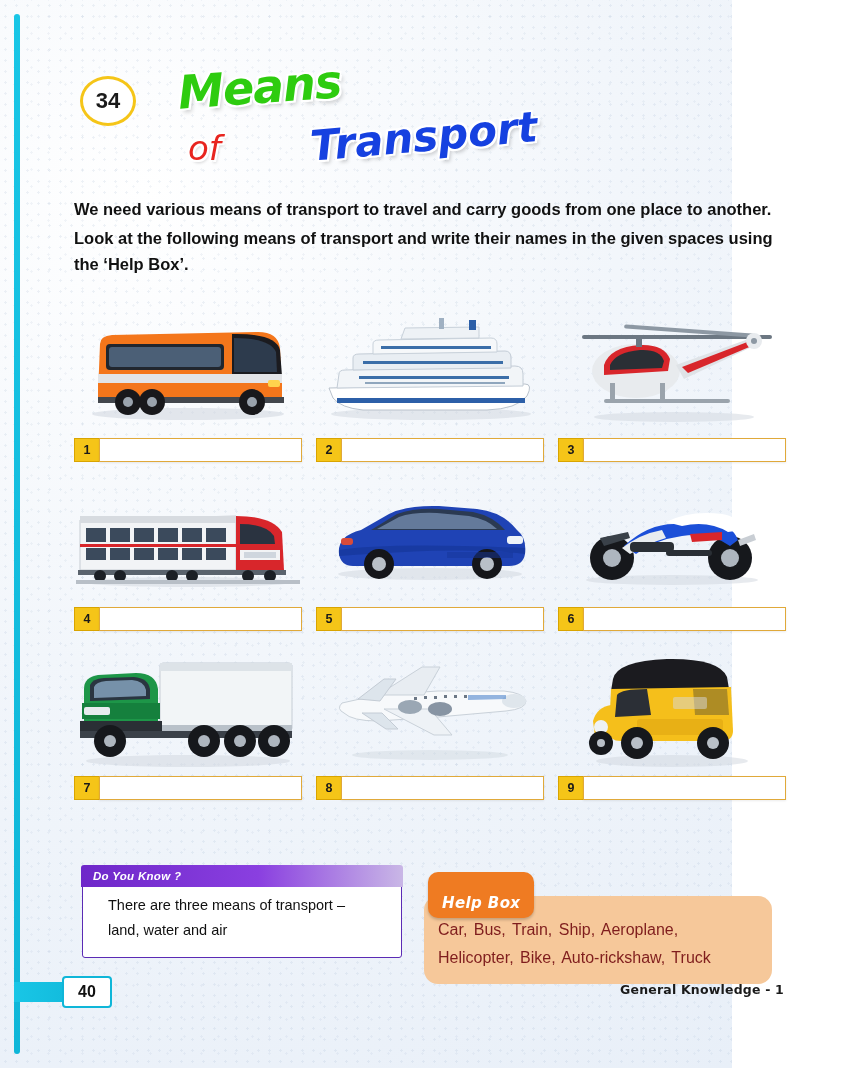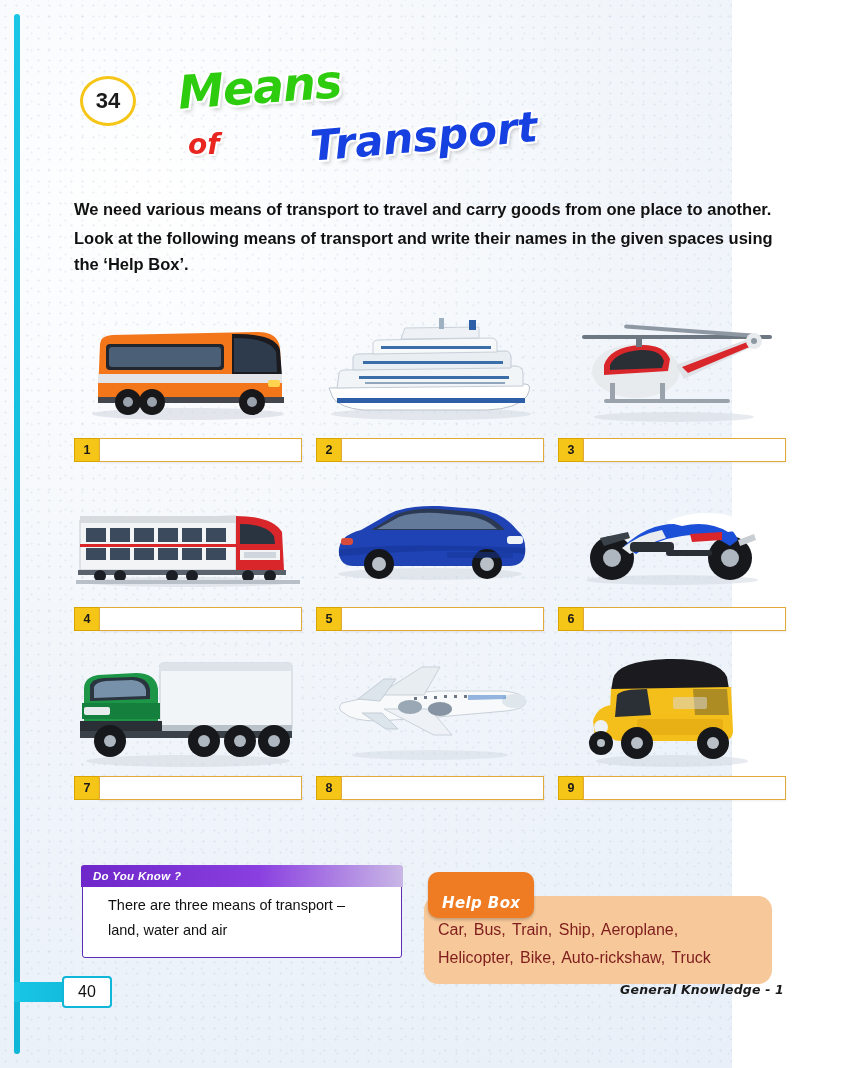--- a/index.html
+++ b/index.html
@@ -88,22 +88,22 @@
       2px 2px 0 #ffffff,
       -2px -2px 0 #ffffff,
       2px -2px 0 #ffffff,
       -2px 2px 0 #ffffff,
       3px 4px 4px rgba(0,0,0,.18);
   }
   .t-of {
     position: absolute;
     left: 18px; top: 72px;
     font-family: "DejaVu Sans", sans-serif;
-    font-size: 28px;
-    font-weight: bold;
+    font-size: 34px;
+    font-weight: normal;
     font-style: italic;
     color: #e8251f;
     text-shadow:
       2px 2px 0 #ffffff,
       -2px -2px 0 #ffffff,
       2px -2px 0 #ffffff,
       -2px 2px 0 #ffffff,
       2px 3px 3px rgba(0,0,0,.18);
   }
   .t-transport {
@@ -272,31 +272,30 @@
     top: 976px;
     width: 46px;
     height: 28px;
     background: #ffffff;
     border: 2px solid #0fb6d8;
     border-radius: 4px;
     display: flex;
     align-items: center;
     justify-content: center;
     font-size: 16px;
-    font-weight: normal;
+    font-weight: bold;
     color: #111111;
   }
   .footer-right {
     position: absolute;
     right: 68px;
     top: 982px;
     font-family: "DejaVu Sans", sans-serif;
     font-size: 12.5px;
     font-weight: bold;
-    font-style: italic;
     color: #1a1a1a;
     letter-spacing: .2px;
   }
 
   
   .veh { display:block; }
 </style>
 </head>
 <body>
 

